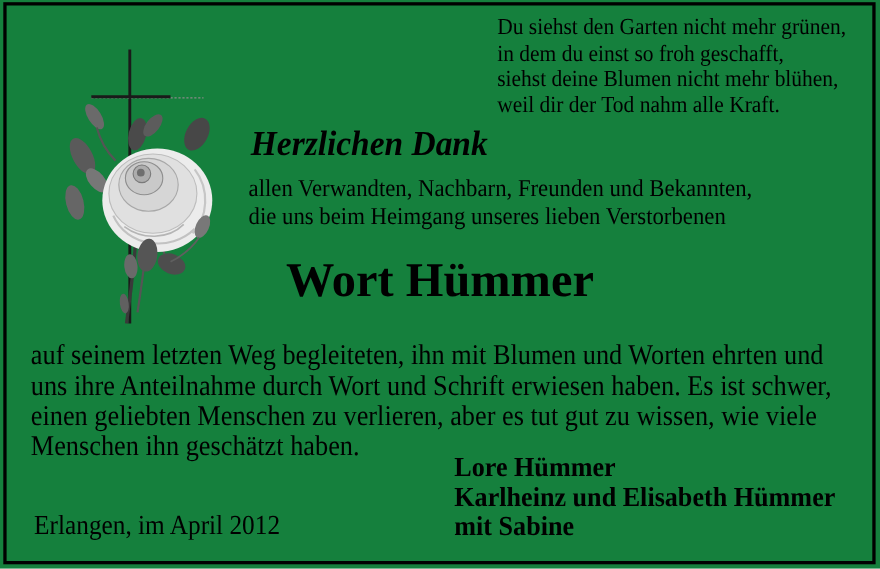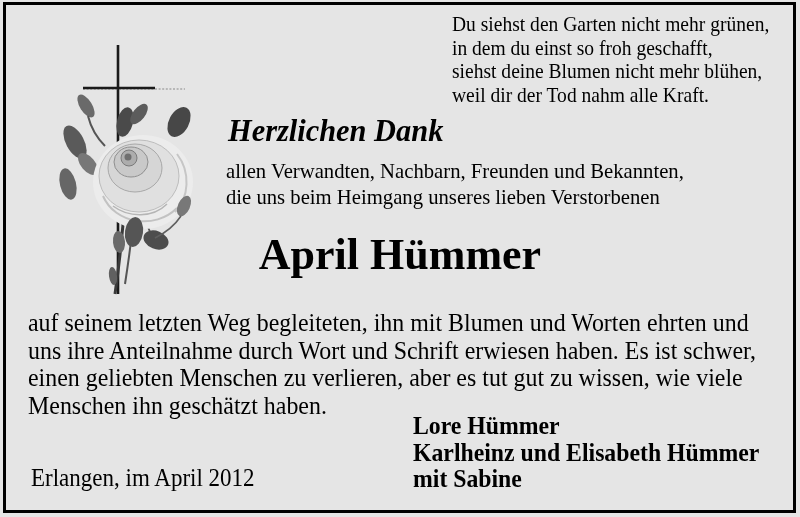--- a/index.html
+++ b/index.html
@@ -9,21 +9,21 @@
     width: 800px;
     height: 517px;
     overflow: hidden;
     font-family: "Liberation Serif", serif;
     color: #000;
   }
   .page {
     position: relative;
     width: 800px;
     height: 517px;
-    background: #e5e5e5;
+    background: #15803d;
   }
   .frame {
     position: absolute;
     left: 3px; top: 2px; right: 4px; bottom: 4px;
     border: 3px solid #000;
     pointer-events: none;
   }
   .rose-art {
     position: absolute;
     left: 55px; top: 36px;
@@ -151,21 +151,21 @@
     <div>weil dir der Tod nahm alle Kraft.</div>
   </div>
 
   <div class="heading">Herzlichen Dank</div>
 
   <div class="intro">
     <div>allen Verwandten, Nachbarn, Freunden und Bekannten,</div>
     <div>die uns beim Heimgang unseres lieben Verstorbenen</div>
   </div>
 
-  <div class="deceased-name">April Hümmer</div>
+  <div class="deceased-name">Wort Hümmer</div>
 
   <div class="body-text">
     <div>auf seinem letzten Weg begleiteten, ihn mit Blumen und Worten ehrten und</div>
     <div>uns ihre Anteilnahme durch Wort und Schrift erwiesen haben. Es ist schwer,</div>
     <div>einen geliebten Menschen zu verlieren, aber es tut gut zu wissen, wie viele</div>
     <div>Menschen ihn geschätzt haben.</div>
   </div>
 
   <div class="mourners">
     <div>Lore Hümmer</div>

